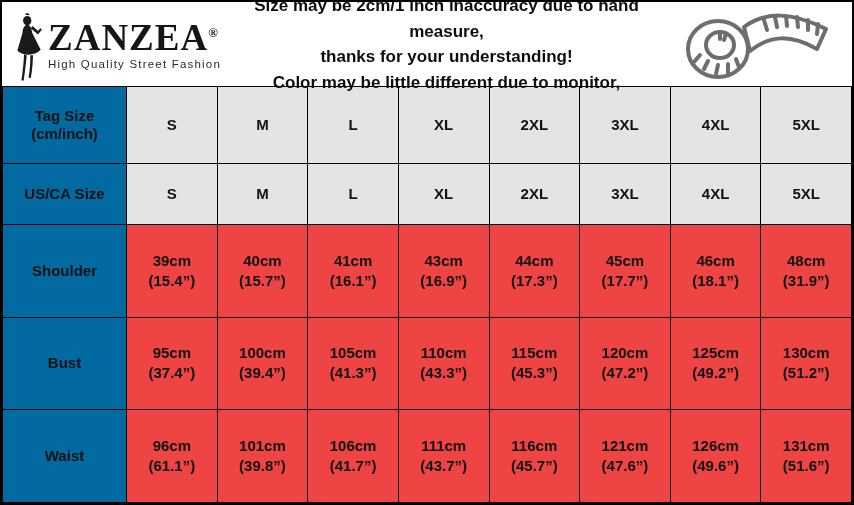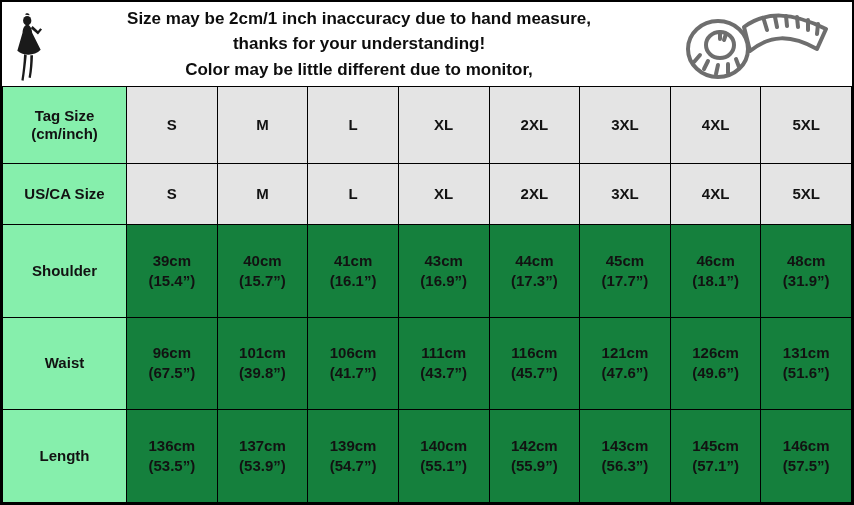--- a/index.html
+++ b/index.html
@@ -75,27 +75,27 @@
     text-align: center;
     vertical-align: middle;
     font-weight: bold;
     font-size: 15px;
     color: #121212;
     white-space: pre-line;
     line-height: 1.35;
     padding: 1px 2px;
   }
   .size-table th {
-    background: #86efac;
+    background: #0369a1;
     line-height: 1.2;
   }
   tr.row-size { height: 31px; }
   tr.row-size td { background: #e4e4e4; }
   tr.row-measure { height: 47px; }
-  tr.row-measure td { background: #15803d; }
+  tr.row-measure td { background: #ef4444; }
 </style>
 </head>
 <body>
 
 <div class="page">
 
   <div class="header">
 
     <div class="brand">
       <svg class="figure-svg" viewBox="0 0 34 78">
@@ -103,20 +103,24 @@
           <ellipse cx="15" cy="8.5" rx="4.6" ry="5.2"></ellipse>
           <path d="M13,2 C12,-0.5 18,-0.5 17.5,2.4 Z"></path>
           <path d="M15,12.5 C11,14.5 10,18 9.8,22
                    L4,42 C11,48 23,48 30,41
                    L20.5,22 C20.3,17.5 18.5,14 15,12.5 Z"></path>
           <path d="M19,17 L27,24 L31.5,18.5 L29.5,17 L27,20 L21,14.5 Z"></path>
           <path d="M11.5,46 C11,56 10,66 8.5,75 L11,75.5 C12.5,66 13.6,56 14.5,47 Z"></path>
           <path d="M18.5,47 C18.5,56 18,64 16.5,72 L19,72.5 C20.6,64 21.2,55 21.5,47 Z"></path>
         </g>
       </svg>
+      <div class="brand-text">
+        <div class="brand-name-row"><span>ZANZEA</span><span class="reg-mark">®</span></div>
+        <div class="tagline">High Quality Street Fashion</div>
+      </div>
     </div>
 
     <div class="notice">
       <div>Size may be 2cm/1 inch inaccuracy due to hand measure,</div>
       <div>thanks for your understanding!</div>
       <div>Color may be little different due to monitor,</div>
     </div>
 
     <div class="tape-wrap">
       <svg class="tape-svg" viewBox="0 0 160 74">
@@ -182,53 +186,53 @@
           <td>44cm
 (17.3”)</td>
           <td>45cm
 (17.7”)</td>
           <td>46cm
 (18.1”)</td>
           <td>48cm
 (31.9”)</td>
         </tr>
         <tr class="row-measure">
+          <th>Bust</th>
+          <td>95cm
+(37.4”)</td>
+          <td>100cm
+(39.4”)</td>
+          <td>105cm
+(41.3”)</td>
+          <td>110cm
+(43.3”)</td>
+          <td>115cm
+(45.3”)</td>
+          <td>120cm
+(47.2”)</td>
+          <td>125cm
+(49.2”)</td>
+          <td>130cm
+(51.2”)</td>
+        </tr>
+        <tr class="row-measure">
           <th>Waist</th>
           <td>96cm
-(67.5”)</td>
+(61.1”)</td>
           <td>101cm
 (39.8”)</td>
           <td>106cm
 (41.7”)</td>
           <td>111cm
 (43.7”)</td>
           <td>116cm
 (45.7”)</td>
           <td>121cm
 (47.6”)</td>
           <td>126cm
 (49.6”)</td>
           <td>131cm
 (51.6”)</td>
         </tr>
-        <tr class="row-measure">
-          <th>Length</th>
-          <td>136cm
-(53.5”)</td>
-          <td>137cm
-(53.9”)</td>
-          <td>139cm
-(54.7”)</td>
-          <td>140cm
-(55.1”)</td>
-          <td>142cm
-(55.9”)</td>
-          <td>143cm
-(56.3”)</td>
-          <td>145cm
-(57.1”)</td>
-          <td>146cm
-(57.5”)</td>
-        </tr>
       </tbody>
   </table>
 
 </div>
 
 </body></html>

